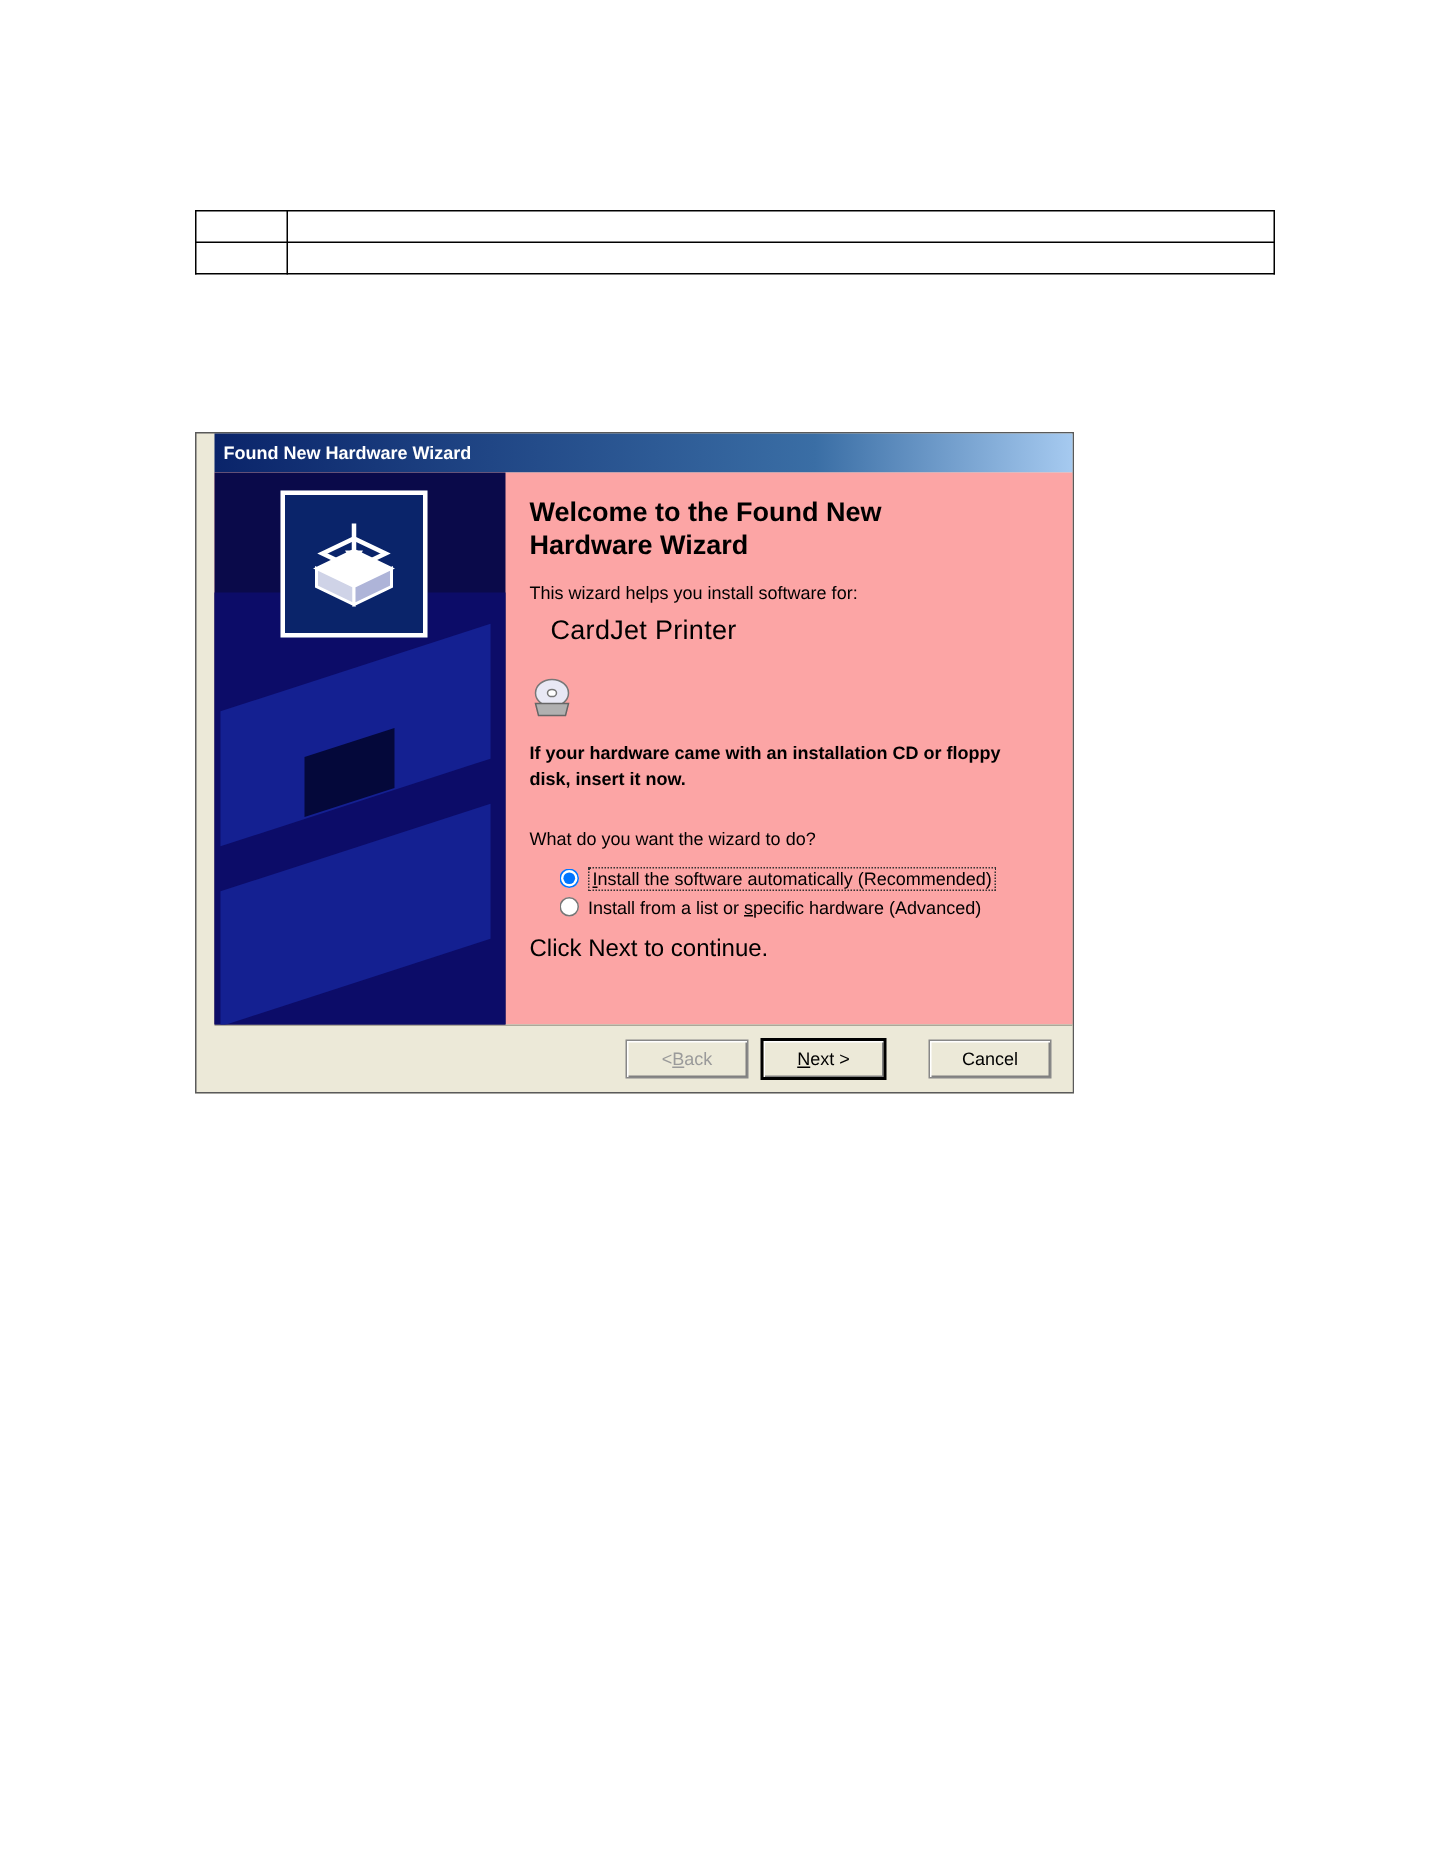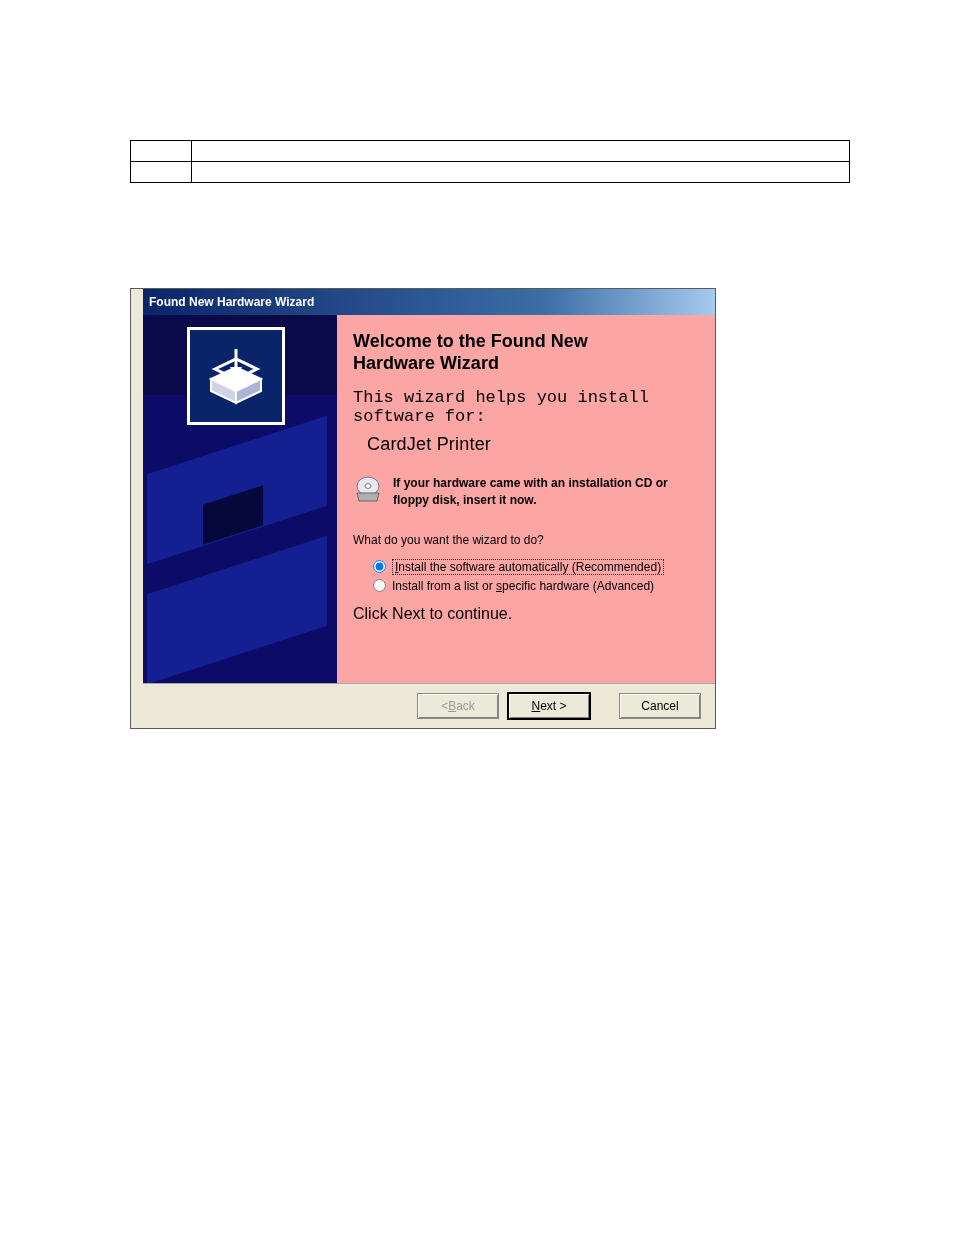--- a/index.html
+++ b/index.html
@@ -111,35 +111,35 @@
     box-sizing: border-box;
   }
   .content h1 {
     font-family: "Tahoma", "Verdana", sans-serif;
     font-weight: bold;
     font-size: 18px;
     margin: 0 0 14px 0;
     line-height: 1.2;
   }
   .content .subtext {
-    font-size: 17px;
+    font-size: 12px;
     margin-bottom: 8px;
-    font-family: Liberation Mono, monospace;
   }
   .content .device {
     font-family: Arial, sans-serif;
     font-size: 18px;
     margin: 6px 0 20px 14px;
     letter-spacing: 0.2px;
   }
   .cd-row {
     display: flex;
     align-items: flex-start;
     gap: 10px;
     margin: 6px 0 24px 0;
+    flex-direction: column;
   }
   .cd-row .msg {
     font-size: 12px;
     font-weight: bold;
     line-height: 1.4;
   }
   .prompt {
     font-size: 12px;
     margin-bottom: 8px;
   }

